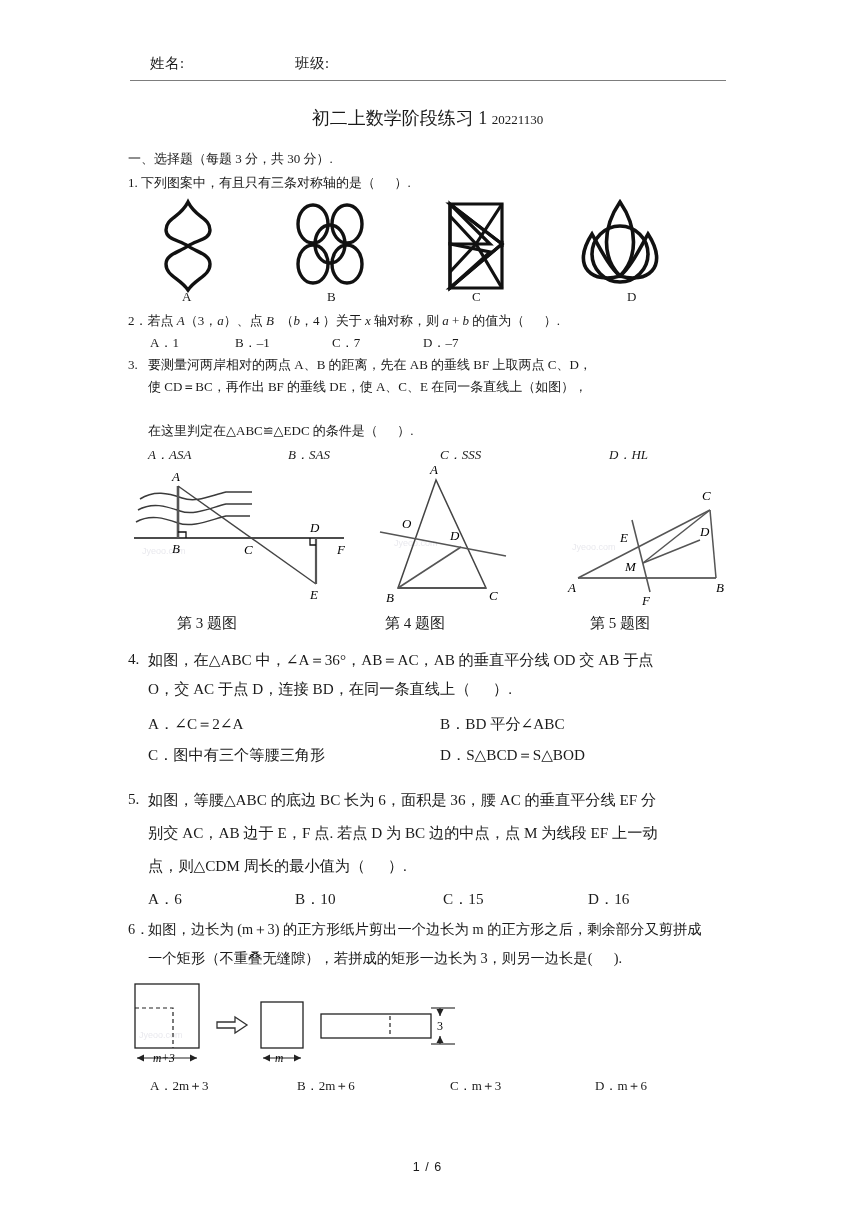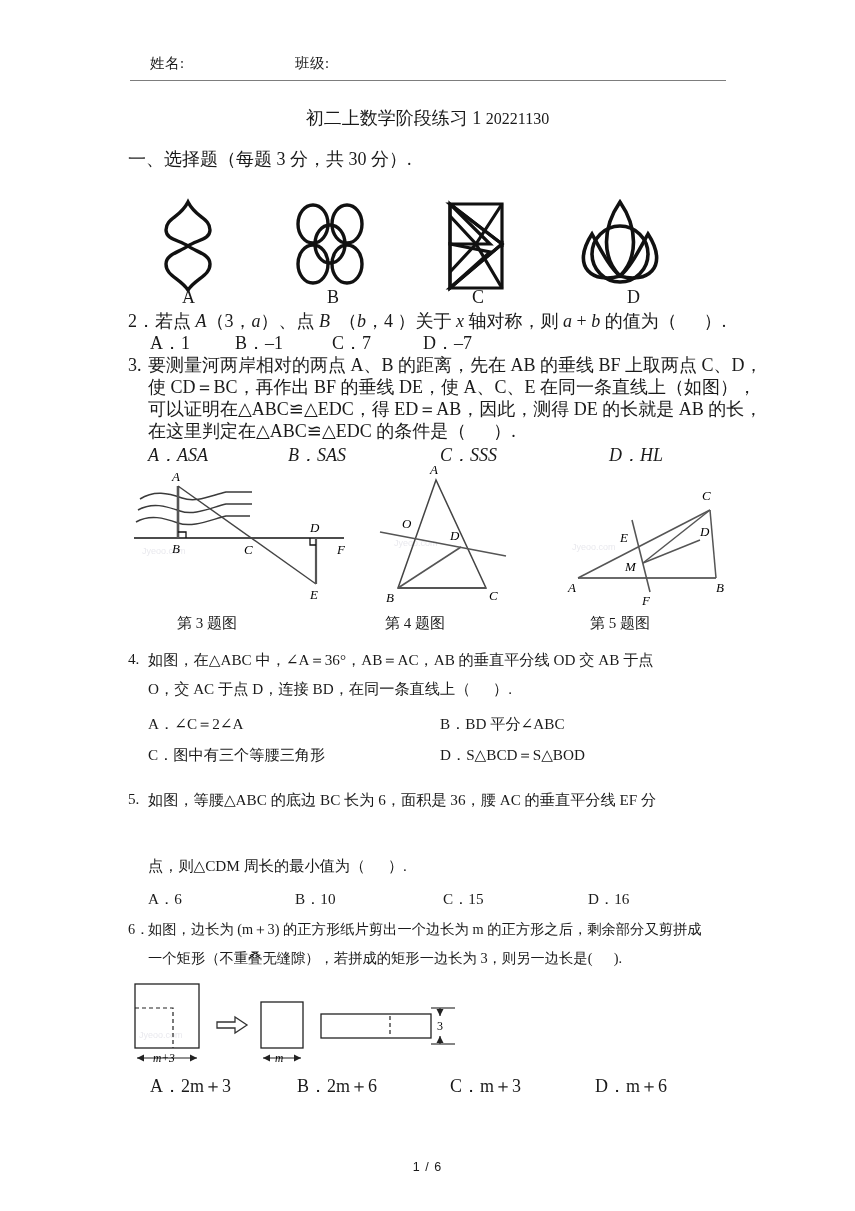--- a/index.html
+++ b/index.html
@@ -52,28 +52,28 @@
 
   .title {
     position: absolute;
     left: 0; top: 106px;
     width: 855px;
     text-align: center;
     font-size: 18px;
     font-weight: normal;
   }
   .title .date {
-    font-size: 16px;
+    font-size: 13px;
     letter-spacing: 0;
   }
 
   
   .tx {
     position: absolute;
-    font-size: 18px;
+    font-size: 13px;
     line-height: 22px;
     white-space: pre;
   }
   .tx-s { font-size: 14.3px; }
   .it { font-style: italic; }
 
   .qline { position: absolute; font-size: 15.2px; white-space: pre; }
 
   
   .footer {
@@ -110,20 +110,21 @@
     <span class="hdr-class">班级:</span>
   </div>
   <div class="hdr-rule"></div>
 
   <div class="title">
     <span>初二上数学阶段练习 1 </span><span class="date">20221130</span>
   </div>
 
   <div class="tx" style="left:128px; top:148px;">一、选择题（每题 3 分，共 30 分）.</div>
 
+  <div class="tx" style="left:128px; top:172px;"><span>1.</span> <span>下列图案中，有且只有三条对称轴的是（      ）.</span></div>
 
   <div class="fig" style="left:150px; top:196px;">
     <svg width="560" height="100" viewBox="0 0 560 100">
 
       <g stroke="#111" stroke-width="3.4" fill="none">
         <path d="M38 6 C 30 22, 16 22, 16 34 C 16 44, 30 44, 38 50
                  C 46 44, 60 44, 60 34 C 60 22, 46 22, 38 6 Z"></path>
         <path d="M38 50 C 30 56, 16 58, 16 68 C 16 80, 30 82, 38 94
                  C 46 82, 60 80, 60 68 C 60 58, 46 56, 38 50 Z"></path>
       </g>
@@ -162,21 +163,20 @@
   <div class="tx" style="left:128px; top:310px;"><span>2．</span><span>若点 </span><span class="it">A</span><span>（3，</span><span class="it">a</span><span>）、点 </span><span class="it">B</span><span>  （</span><span class="it">b</span><span>，4 ）关于 </span><span class="it">x</span><span> 轴对称，则 </span><span class="it">a</span><span> + </span><span class="it">b</span><span> 的值为（      ）.</span></div>
 
   <div class="tx" style="left:150px; top:332px;text-align:center;">A．1</div>
   <div class="tx" style="left:235px; top:332px;">B．–1</div>
   <div class="tx" style="left:332px; top:332px;">C．7</div>
   <div class="tx" style="left:423px; top:332px;">D．–7</div>
 
   <div class="tx" style="left:128px; top:354px;">3.</div>
   <div class="tx" style="left:148px; top:354px;">要测量河两岸相对的两点 A、B 的距离，先在 AB 的垂线 BF 上取两点 C、D，</div>
   <div class="tx" style="left:148px; top:376px;">使 CD＝BC，再作出 BF 的垂线 DE，使 A、C、E 在同一条直线上（如图），</div>
-  <div class="tx" style="left:148px; top:398px;">可以证明在△ABC≌△EDC，得 ED＝AB，因此，测得 DE 的长就是 AB 的长，</div>
   <div class="tx" style="left:148px; top:420px;">在这里判定在△ABC≌△EDC 的条件是（      ）.</div>
 
   <div class="tx it" style="left:148px; top:444px;">A．ASA</div>
   <div class="tx it" style="left:288px; top:444px;">B．SAS</div>
   <div class="tx it" style="left:440px; top:444px;">C．SSS</div>
   <div class="tx it" style="left:586px; top:444px;margin-left:23px;">D．HL</div>
 
   <div class="fig" style="left:130px; top:466px;">
     <svg width="250" height="140" viewBox="0 0 250 140">
       <text class="wm" x="12" y="88">Jyeoo.com</text>
@@ -264,20 +264,21 @@
   <div class="qline" style="left:148px; top:650px;">如图，在△ABC 中，∠A＝36°，AB＝AC，AB 的垂直平分线 OD 交 AB 于点</div>
   <div class="qline" style="left:148px; top:679px;">O，交 AC 于点 D，连接 BD，在同一条直线上（      ）.</div>
 
   <div class="qline" style="left:148px; top:714px;">A．∠C＝2∠A</div>
   <div class="qline" style="left:440px; top:714px;">B．BD 平分∠ABC</div>
   <div class="qline" style="left:148px; top:745px;">C．图中有三个等腰三角形</div>
   <div class="qline" style="left:440px; top:745px;">D．S△BCD＝S△BOD</div>
 
   <div class="qline" style="left:128px; top:790px;">5.</div>
   <div class="qline" style="left:148px; top:790px;">如图，等腰△ABC 的底边 BC 长为 6，面积是 36，腰 AC 的垂直平分线 EF 分</div>
+  <div class="qline" style="left:148px; top:823px;">别交 AC，AB 边于 E，F 点. 若点 D 为 BC 边的中点，点 M 为线段 EF 上一动</div>
   <div class="qline" style="left:148px; top:856px;">点，则△CDM 周长的最小值为（      ）.</div>
 
   <div class="qline" style="left:148px; top:889px;">A．6</div>
   <div class="qline" style="left:295px; top:889px;">B．10</div>
   <div class="qline" style="left:443px; top:889px;">C．15</div>
   <div class="qline" style="left:588px; top:889px;">D．16</div>
 
   <div class="tx tx-s" style="left:128px; top:918px;">6．</div>
   <div class="tx tx-s" style="left:148px; top:918px;">如图，边长为 (m＋3) 的正方形纸片剪出一个边长为 m 的正方形之后，剩余部分又剪拼成</div>
   <div class="tx tx-s" style="left:148px; top:947px;">一个矩形（不重叠无缝隙），若拼成的矩形一边长为 3，则另一边长是(      ).</div>

